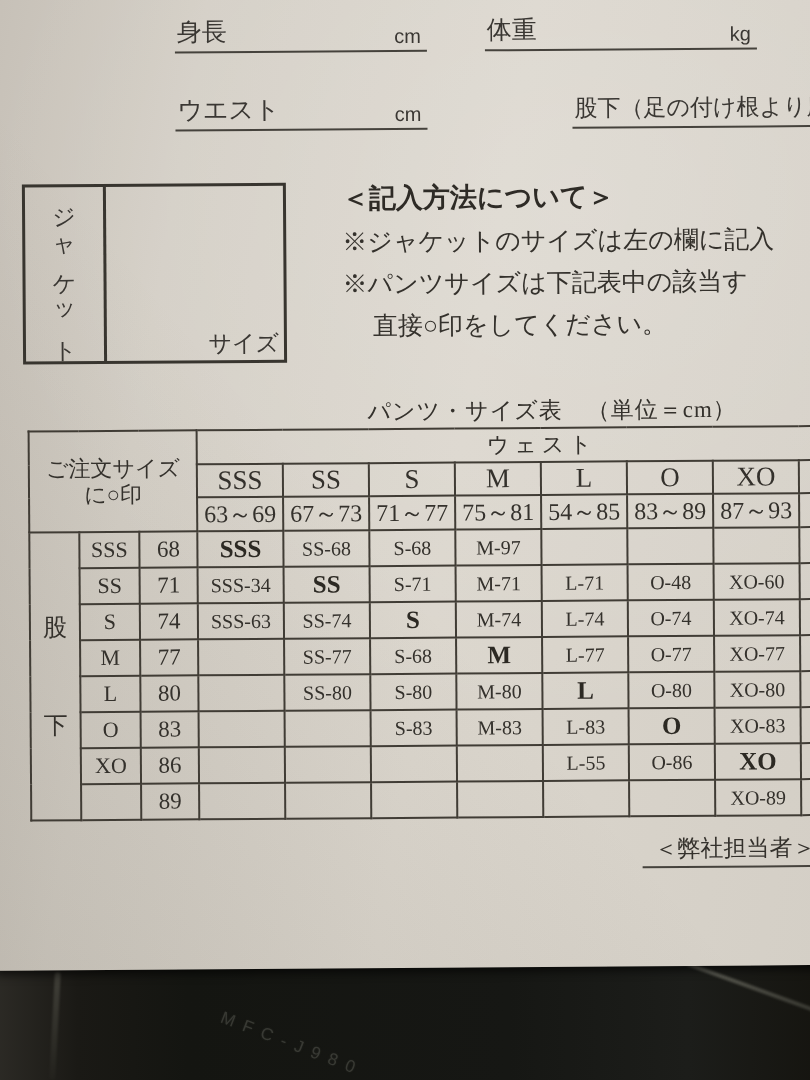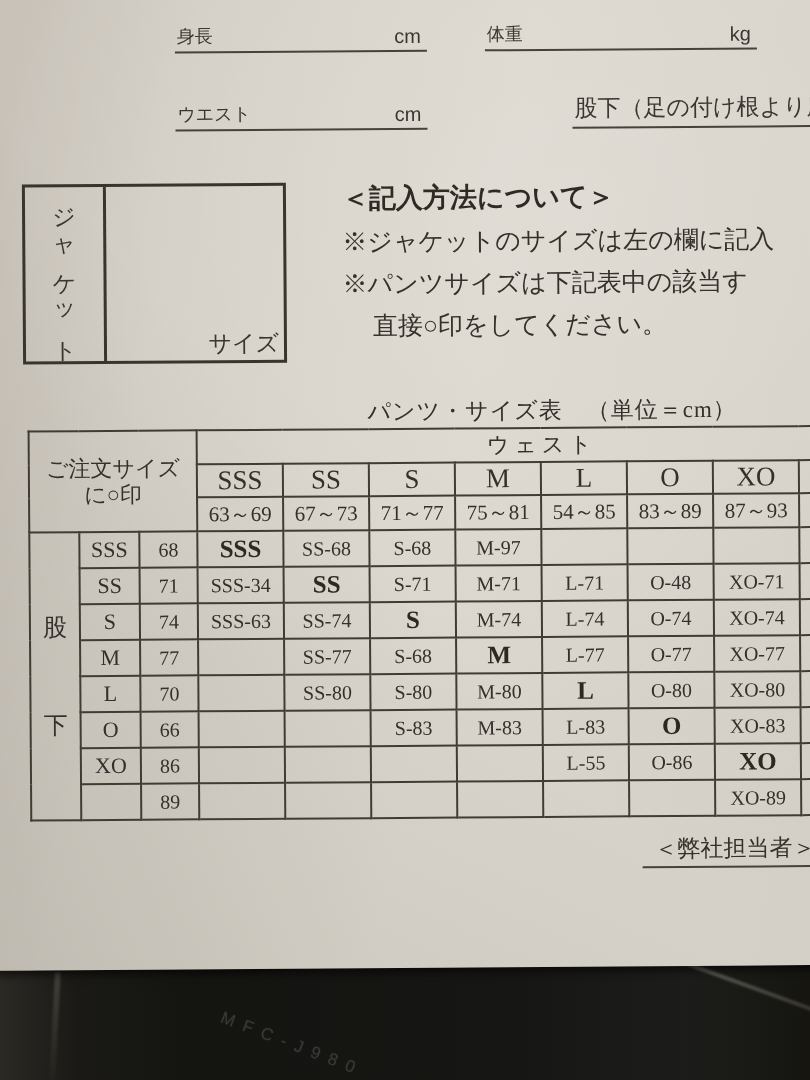--- a/index.html
+++ b/index.html
@@ -27,21 +27,21 @@
     background:
       radial-gradient(120% 90% at 70% 22%, rgba(255,255,255,0.16), rgba(255,255,255,0) 60%),
       linear-gradient(to top right, rgba(80,74,63,0.14), rgba(0,0,0,0) 45%),
       linear-gradient(100deg,#c6c0b7 0%,#d4cfc6 22%,#dbd6cd 55%,#d4cfc6 100%);
     box-shadow:0 4px 10px rgba(0,0,0,.65);}
   .content{position:absolute;left:8px;top:10px;width:810px;height:968px;}
 
   
   .field{position:absolute;border-bottom:2px solid #45423c;}
   .field .lbl{position:absolute;left:2px;bottom:3px;
-    font-family:"Liberation Sans","DejaVu Sans",sans-serif;font-size:18px;color:#3a3733;}
+    font-family:"Liberation Sans","DejaVu Sans",sans-serif;font-size:25px;color:#3a3733;}
   .field .unit{position:absolute;right:6px;bottom:2px;
     font-family:"Liberation Sans","DejaVu Sans",sans-serif;font-size:20px;color:#3a3733;}
   .f-height{left:178px;top:8px;width:252px;height:42px;}
   .f-weight{left:488px;top:8px;width:272px;height:42px;}
   .f-waist{left:178px;top:84px;width:252px;height:44px;}
   .f-inseam{left:575px;top:84px;width:260px;height:44px;}
   .f-inseam .lbl{font-size:23px;white-space:nowrap;}
 
   
   .jacket-box{position:absolute;left:24px;top:182px;width:258px;height:174px;
@@ -62,26 +62,26 @@
   
   .tbl-title{position:absolute;left:368px;top:396px;font-size:23px;
     letter-spacing:1px;color:#34312c;white-space:nowrap;}
   .tbl-wrap{position:absolute;left:28px;top:428px;width:860px;}
   table.sizes{border-collapse:collapse;table-layout:fixed;width:858px;}
   table.sizes td{border:2px solid #403c35;text-align:center;vertical-align:middle;
     padding:0;white-space:nowrap;overflow:hidden;color:#34312c;}
   td.corner{font-size:22px;line-height:26px;}
   td.waist-span{font-size:22px;letter-spacing:5px;height:32px;}
   td.size-head{font-size:27px;height:31px;}
-  td.range{font-size:21px;height:32px;border-radius:10px;}
+  td.range{font-size:24px;height:32px;border-radius:10px;}
   td.inseam-col{font-size:24px;}
   .inseam-inner{display:flex;flex-direction:column;align-items:center;
     justify-content:center;gap:66px;}
   td.size-lab{font-size:22px;height:34px;}
-  td.num{font-size:20px;}
+  td.num{font-size:23px;}
   td.cell{font-size:20px;}
   td.cell.bold{font-size:25px;font-weight:bold;color:#2c2923;}
 
   
   .staff{position:absolute;left:640px;top:830px;width:200px;height:38px;
     border-bottom:2px solid #45423c;}
   .staff span{position:absolute;left:12px;bottom:2px;font-size:23px;white-space:nowrap;}
 </style>
 </head>
 <body>
@@ -196,21 +196,21 @@
               </tr>
               <tr style="height: 34.5px;">
                 <td class="size-lab">SS</td>
                 <td class="num">71</td>
                 <td class="cell">SSS-34</td>
                 <td class="cell bold">SS</td>
                 <td class="cell">S-71</td>
                 <td class="cell">M-71</td>
                 <td class="cell">L-71</td>
                 <td class="cell">O-48</td>
-                <td class="cell">XO-71</td>
+                <td class="cell">XO-60</td>
                 <td class="cell"></td>
               </tr>
               <tr style="height: 34.5px;">
                 <td class="size-lab">S</td>
                 <td class="num">74</td>
                 <td class="cell">SSS-63</td>
                 <td class="cell">SS-74</td>
                 <td class="cell bold">S</td>
                 <td class="cell">M-74</td>
                 <td class="cell">L-74</td>
@@ -225,33 +225,33 @@
                 <td class="cell">SS-77</td>
                 <td class="cell">S-68</td>
                 <td class="cell bold">M</td>
                 <td class="cell">L-77</td>
                 <td class="cell">O-77</td>
                 <td class="cell">XO-77</td>
                 <td class="cell"></td>
               </tr>
               <tr style="height: 34.5px;">
                 <td class="size-lab">L</td>
-                <td class="num">70</td>
+                <td class="num">80</td>
                 <td class="cell"></td>
                 <td class="cell">SS-80</td>
                 <td class="cell">S-80</td>
                 <td class="cell">M-80</td>
                 <td class="cell bold">L</td>
                 <td class="cell">O-80</td>
                 <td class="cell">XO-80</td>
                 <td class="cell"></td>
               </tr>
               <tr style="height: 34.5px;">
                 <td class="size-lab">O</td>
-                <td class="num">66</td>
+                <td class="num">83</td>
                 <td class="cell"></td>
                 <td class="cell"></td>
                 <td class="cell">S-83</td>
                 <td class="cell">M-83</td>
                 <td class="cell">L-83</td>
                 <td class="cell bold">O</td>
                 <td class="cell">XO-83</td>
                 <td class="cell"></td>
               </tr>
               <tr style="height: 34.5px;">

